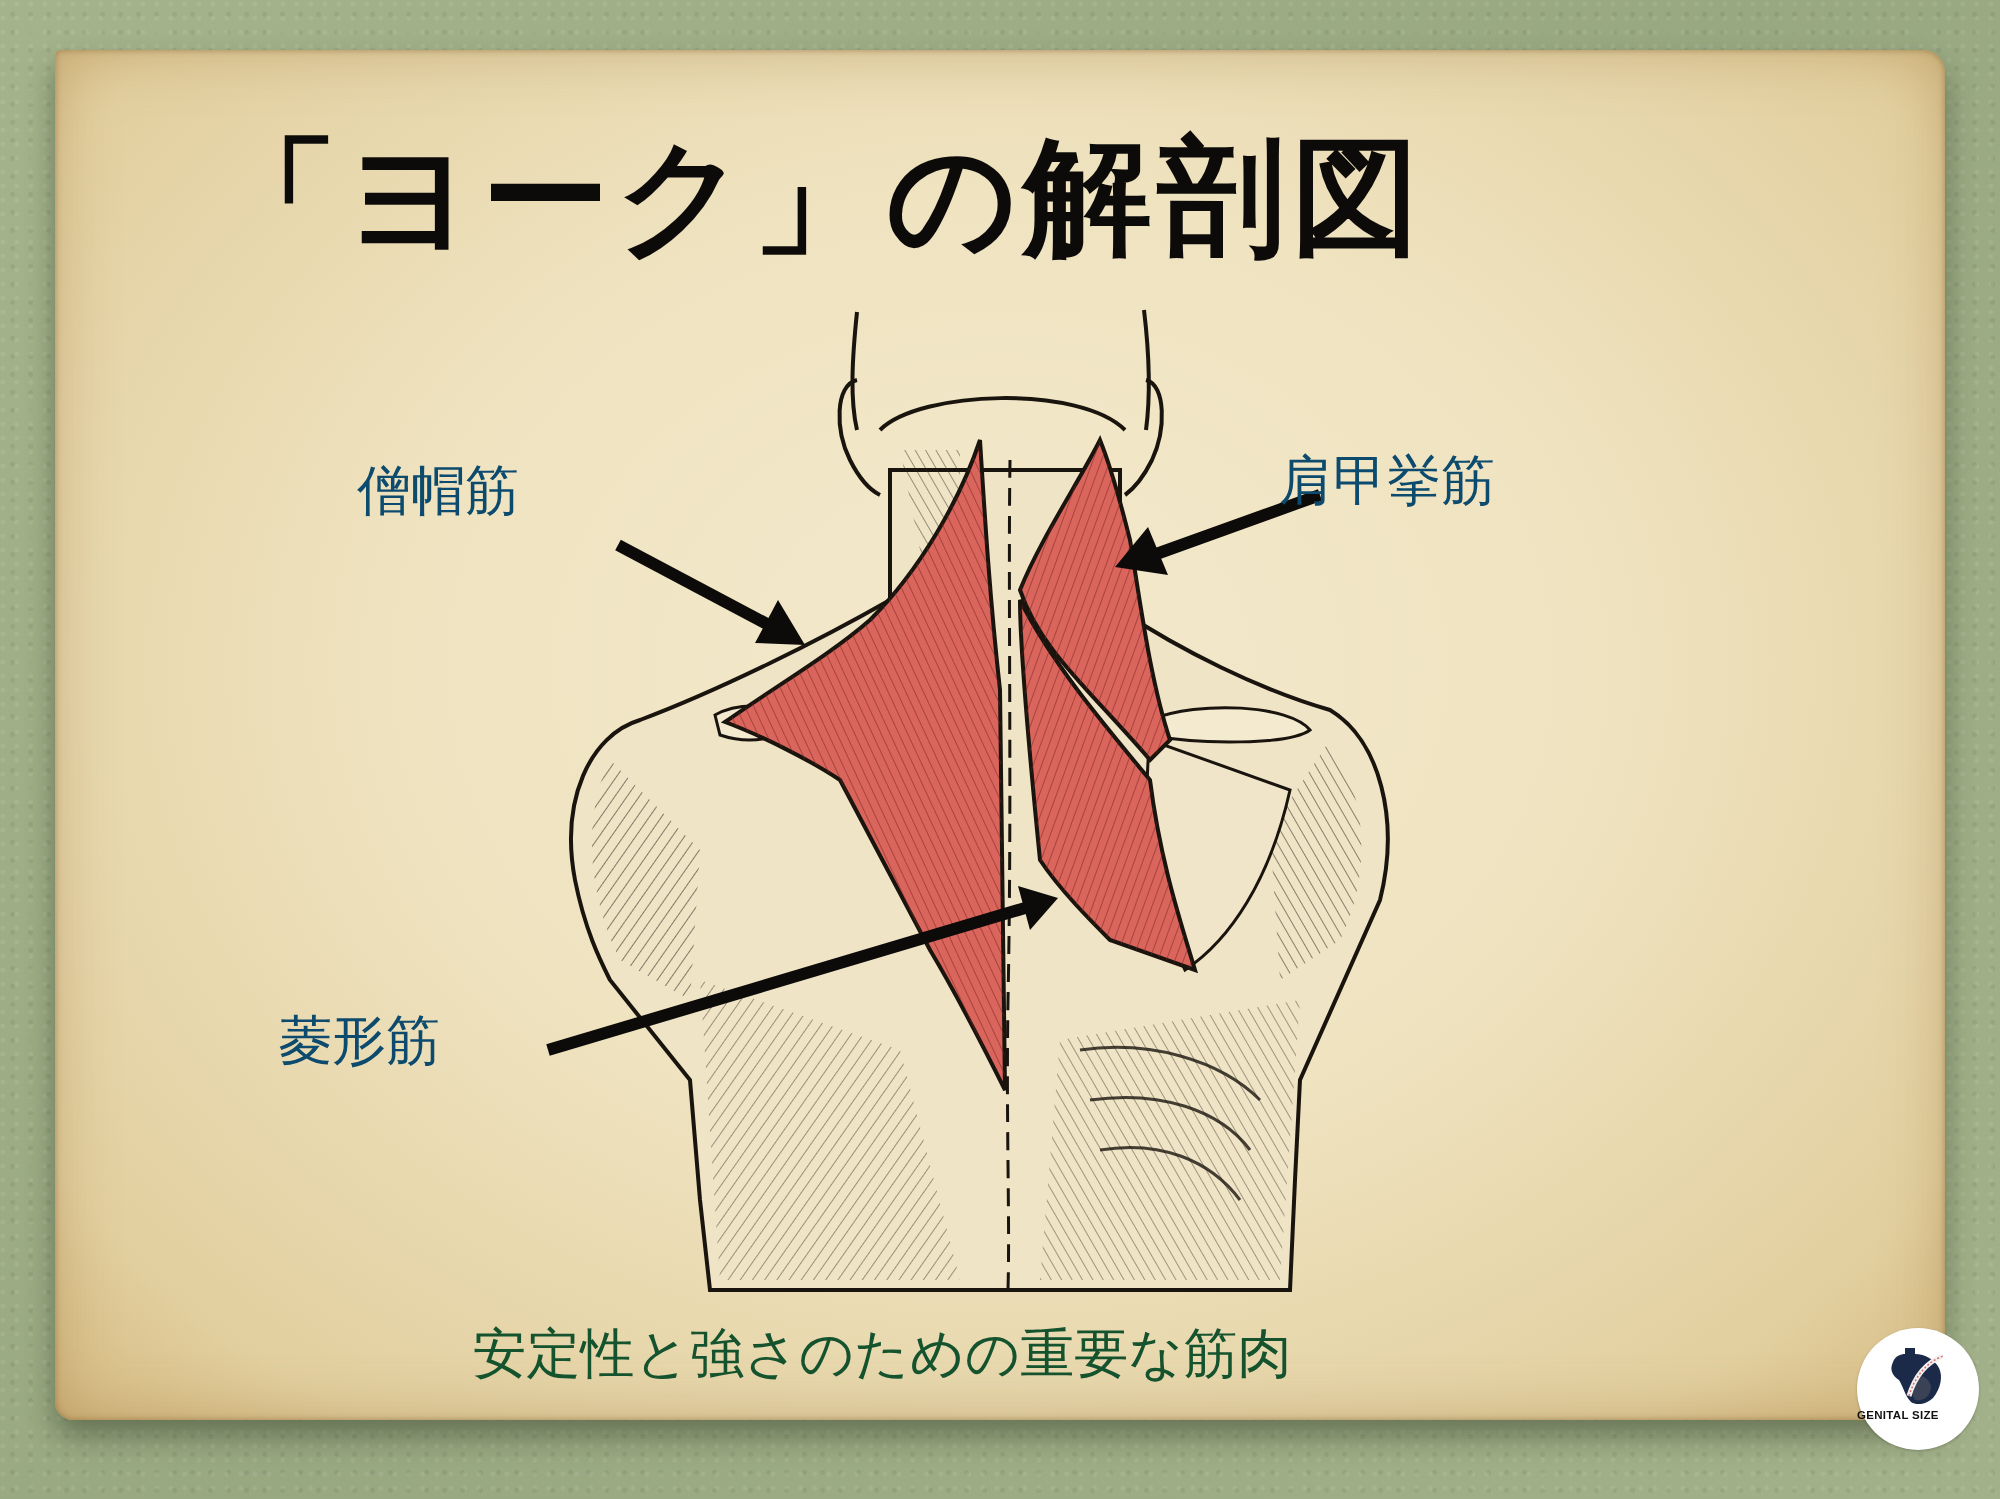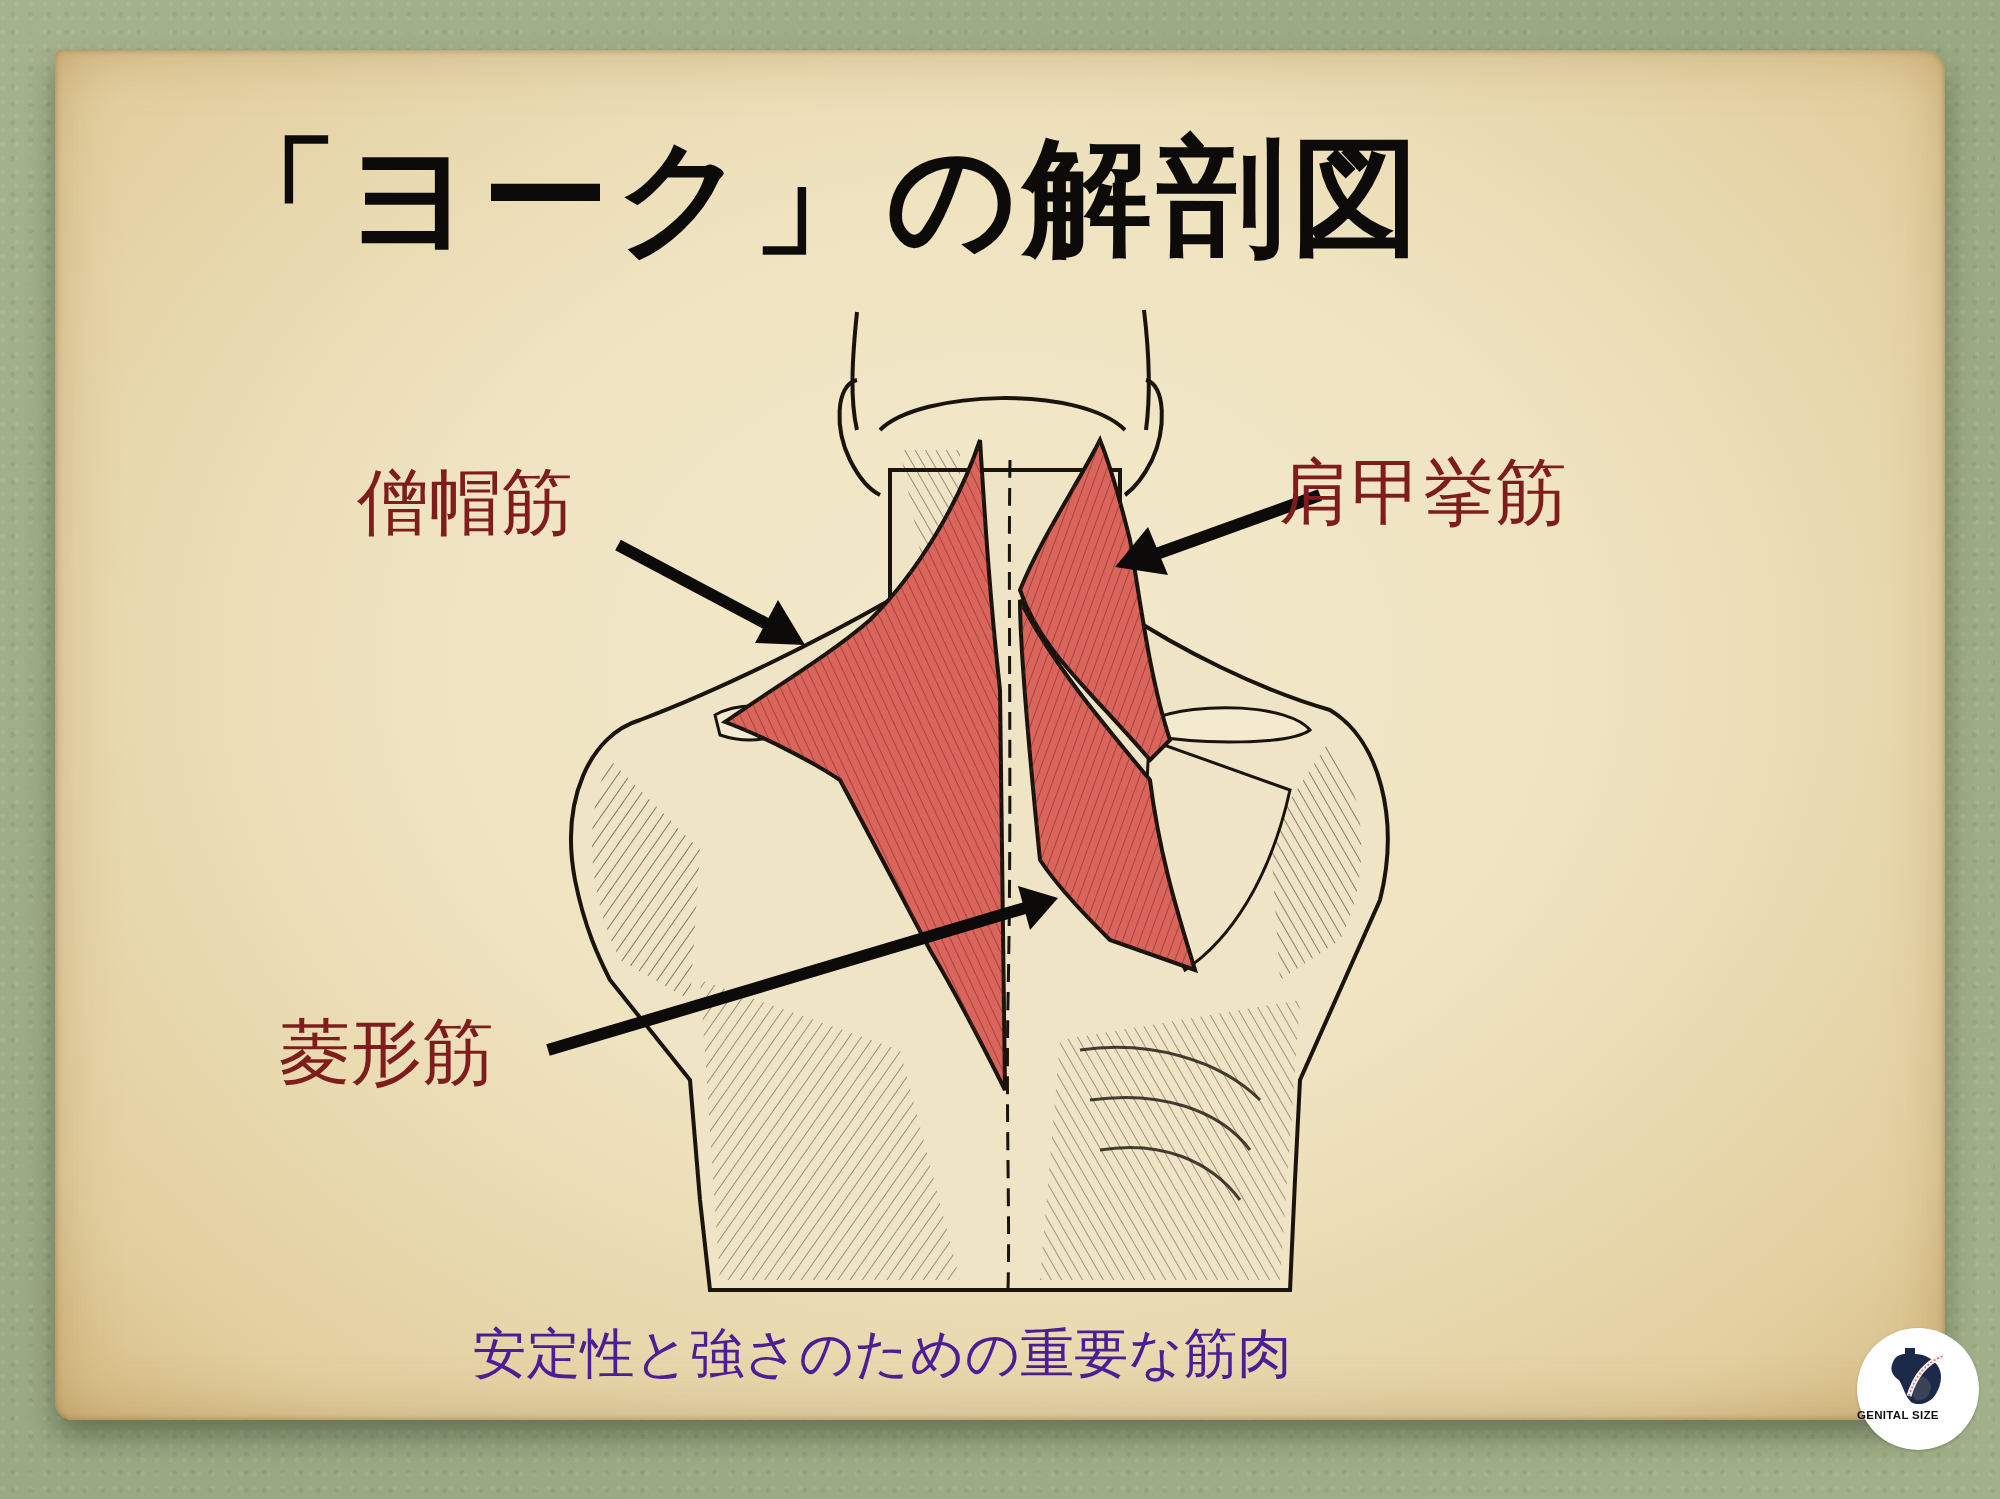--- a/index.html
+++ b/index.html
@@ -23,29 +23,29 @@
     .paper::after {
       content: ""; position: absolute; inset: 0; border-radius: inherit;
       box-shadow: inset 0 0 6px rgba(120,80,30,0.5);
     }
     .title {
       position: absolute; left: 0; width: 1636px; top: 112px; text-align: center;
       font-size: 128px; font-weight: bold; color: #0d0b09; letter-spacing: 6px;
       font-family: "DejaVu Sans", sans-serif;
     }
     .label {
-      position: absolute; font-size: 72px; color: #7f1d1d; font-family: Liberation Serif, serif;
+      position: absolute; font-size: 54px; color: #0c4a6e; font-family: Liberation Serif, serif;
       white-space: nowrap;
     }
     .label.trap { left: 357px; top: 455px; }
     .label.levator { left: 1279px; top: 445px; }
     .label.rhomb { left: 278px; top: 1005px; }
     .subtitle {
       position: absolute; left: 0; width: 1764px; top: 1318px; text-align: center;
-      font-size: 54px; color: #4c1d95; font-family: "DejaVu Sans", sans-serif;
+      font-size: 54px; color: #14532d; font-family: "DejaVu Sans", sans-serif;
     }
     .figure { position: absolute; left: 0; top: 0; width: 2000px; height: 1499px; }
     .logo {
       position: absolute; left: 1857px; top: 1328px; width: 122px; height: 122px;
       border-radius: 50%; background: #ffffff; box-shadow: 0 1px 3px rgba(0,0,0,0.2);
     }
     .logo .brand {
       position: absolute; left: 0; width: 122px; top: 81px; 
       font-size: 11.5px; font-weight: bold; color: #111; letter-spacing: 0.3px;
       font-family: "Liberation Sans", sans-serif;

